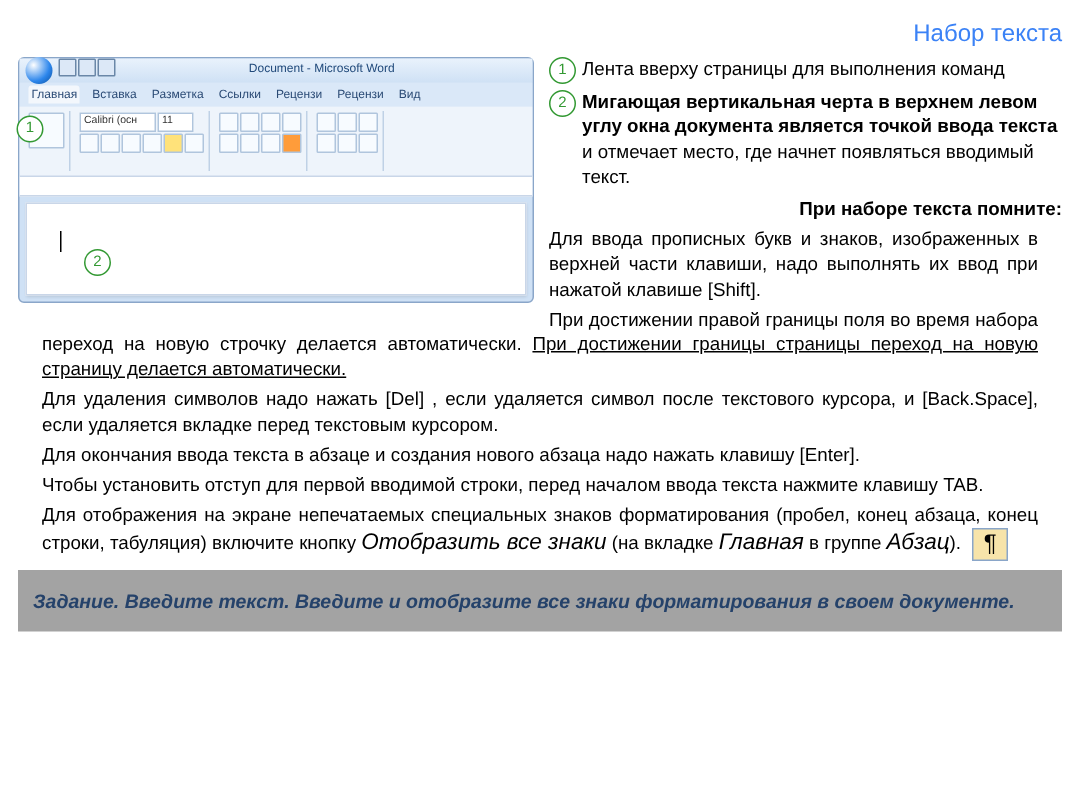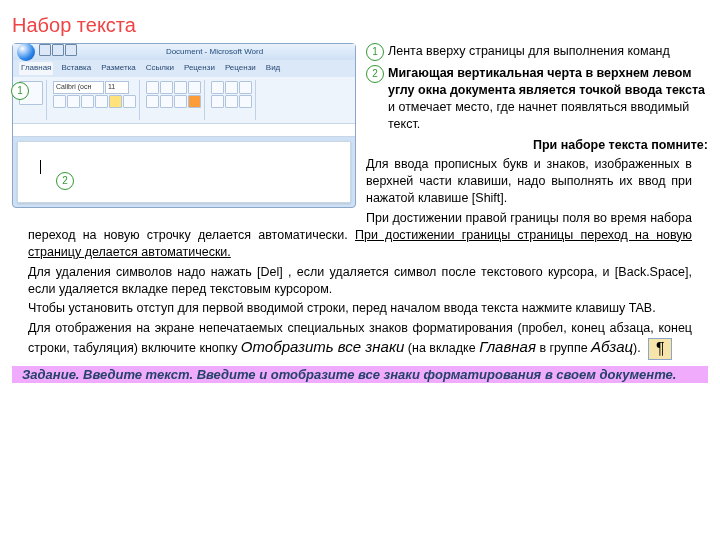--- a/index.html
+++ b/index.html
@@ -7,23 +7,23 @@
     padding: 10px 12px;
     font-family: Arial, sans-serif;
     font-size: 12.5px;
     line-height: 1.35;
     color: #000;
     background: #fff;
     width: 720px;
     box-sizing: border-box;
   }
   .title {
-    text-align: left;
-    color: #ef4444;
-    font-size: 20px;
+    text-align: right;
+    color: #3b82f6;
+    font-size: 16px;
     margin: 2px 0 4px 0;
   }
   .top-wrap {
     position: relative;
   }
   .word-shot {
     float: left;
     width: 344px;
     margin: 0 10px 6px 0;
   }
@@ -71,22 +71,22 @@
   .callout2{font-weight:normal;}
   .callout2 b{font-weight:bold;}
   .body-text{text-align:justify;clear:none;}
   .body-text p{margin:3px 16px;}
   .reminder{font-weight:bold;text-align:right;margin:4px 0 2px 0;}
   .show-all-label{font-size:15px;font-style:italic;}
   .pilcrow-box{display:inline-block;width:22px;height:20px;border:1px solid #8aa6c9;background:#f7e4aa;text-align:center;font-size:16px;line-height:20px;vertical-align:middle;margin-left:4px;}
   .task{
     clear:both;
     margin-top:6px;
-    background:#f0abfc;
-    padding:0 10px;
+    background:#a3a3a3;
+    padding:12px 10px;
     font-style:italic;
     font-weight:bold;
     color:#25426a;
     font-size:13px;
     position:relative;
   }
 </style>
 </head>
 <body>
 
@@ -171,20 +171,21 @@
     <div class="circ-inline">2</div>
     <div><b>Мигающая вертикальная черта в верхнем левом углу окна документа является точкой ввода текста</b><span> и отмечает место, где начнет появляться вводимый текст.</span></div>
   </div>
 
   <div class="reminder">При наборе текста помните:</div>
 
   <div class="body-text">
     <p>Для ввода прописных букв и знаков, изображенных  в верхней части клавиши, надо выполнять их ввод при нажатой клавише [Shift].</p>
     <p><span>При достижении  правой границы поля во время набора переход на новую строчку делается автоматически. </span><u>При достижении границы страницы переход на новую страницу делается автоматически.</u></p>
     <p>Для удаления символов надо нажать [Del] , если удаляется символ после текстового курсора, и  [Back.Space],  если удаляется вкладке перед  текстовым курсором.</p>
+    <p>Для окончания ввода текста в абзаце и создания нового абзаца надо нажать клавишу [Enter].</p>
     <p>Чтобы установить отступ для первой вводимой строки, перед началом ввода текста нажмите клавишу TAB.</p>
     <p>
       <span>Для отображения на экране непечатаемых  специальных знаков форматирования (пробел, конец абзаца, конец строки, табуляция) включите кнопку </span><span class="show-all-label">Отобразить все знаки</span><span> (на вкладке </span><span class="show-all-label">Главная</span><span> в группе </span><span class="show-all-label">Абзац</span><span>).</span>
       <span class="pilcrow-box">¶</span>
     </p>
   </div>
 </div>
 
 <div class="task">
   <span>Задание. Введите текст.</span><span> Введите и отобразите все знаки форматирования в своем документе.</span>

